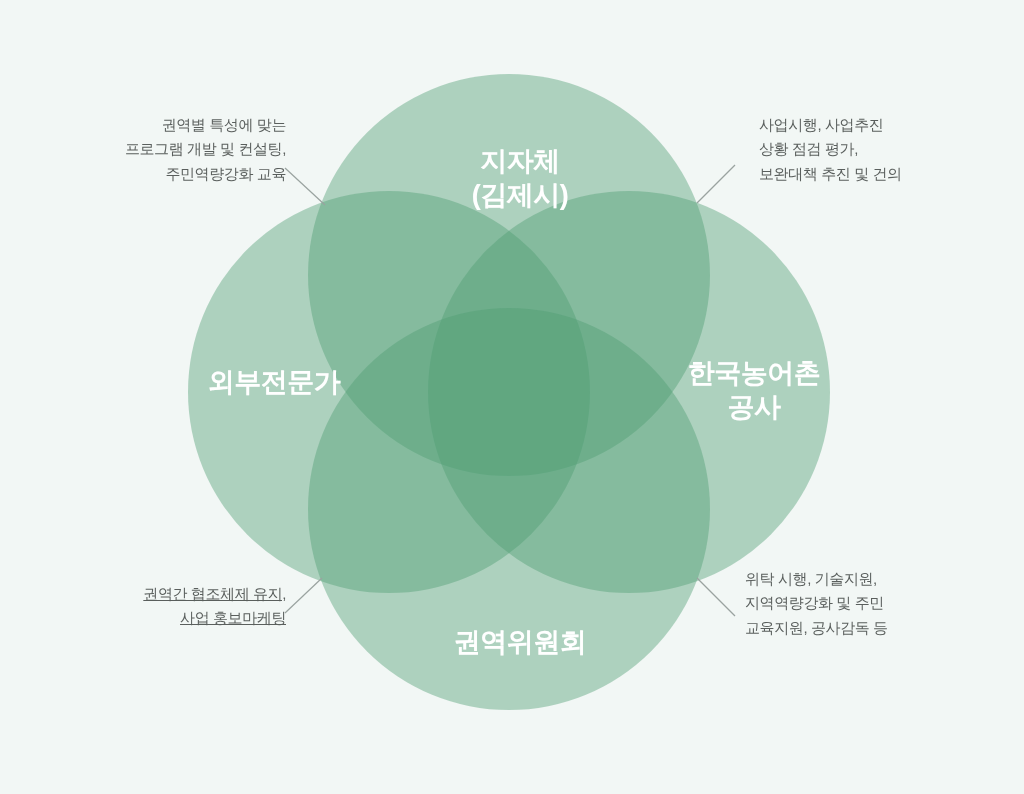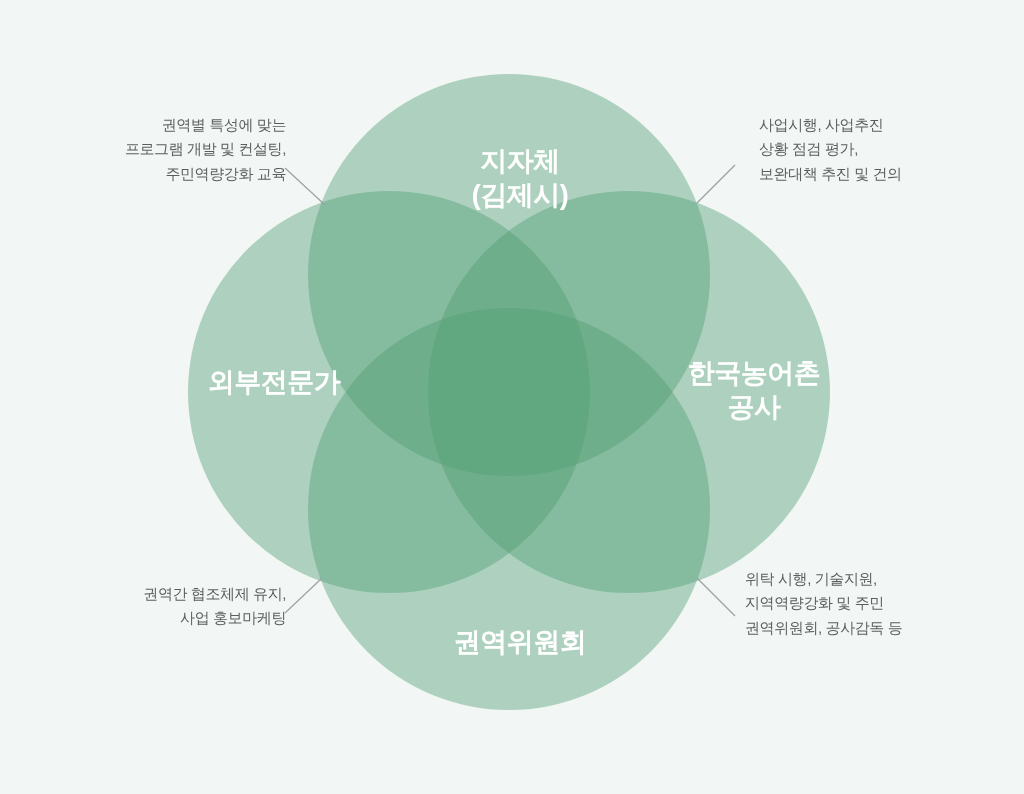--- a/index.html
+++ b/index.html
@@ -100,20 +100,20 @@
   <div class="circle-label" id="label-bottom" style="color: rgb(255, 255, 255);">권역위원회</div>
 
   <div class="annotation right-align" id="anno-tl" style="color: rgb(90, 95, 93);">권역별 특성에 맞는
 프로그램 개발 및 컨설팅,
 주민역량강화 교육</div>
 
   <div class="annotation left-align" id="anno-tr" style="color: rgb(90, 95, 93);">사업시행, 사업추진
 상황 점검 평가,
 보완대책 추진 및 건의</div>
 
-  <div class="annotation right-align" id="anno-bl" style="color: rgb(90, 95, 93);">권역간 협조체제 유지,
+  <div class="annotation right-align" id="anno-bl" style="color: rgb(90, 95, 93); text-decoration: underline;">권역간 협조체제 유지,
 사업 홍보마케팅</div>
 
   <div class="annotation left-align" id="anno-br" style="color: rgb(90, 95, 93);">위탁 시행, 기술지원,
 지역역량강화 및 주민
-권역위원회, 공사감독 등</div>
+교육지원, 공사감독 등</div>
 
 </div>
 
 </body></html>

